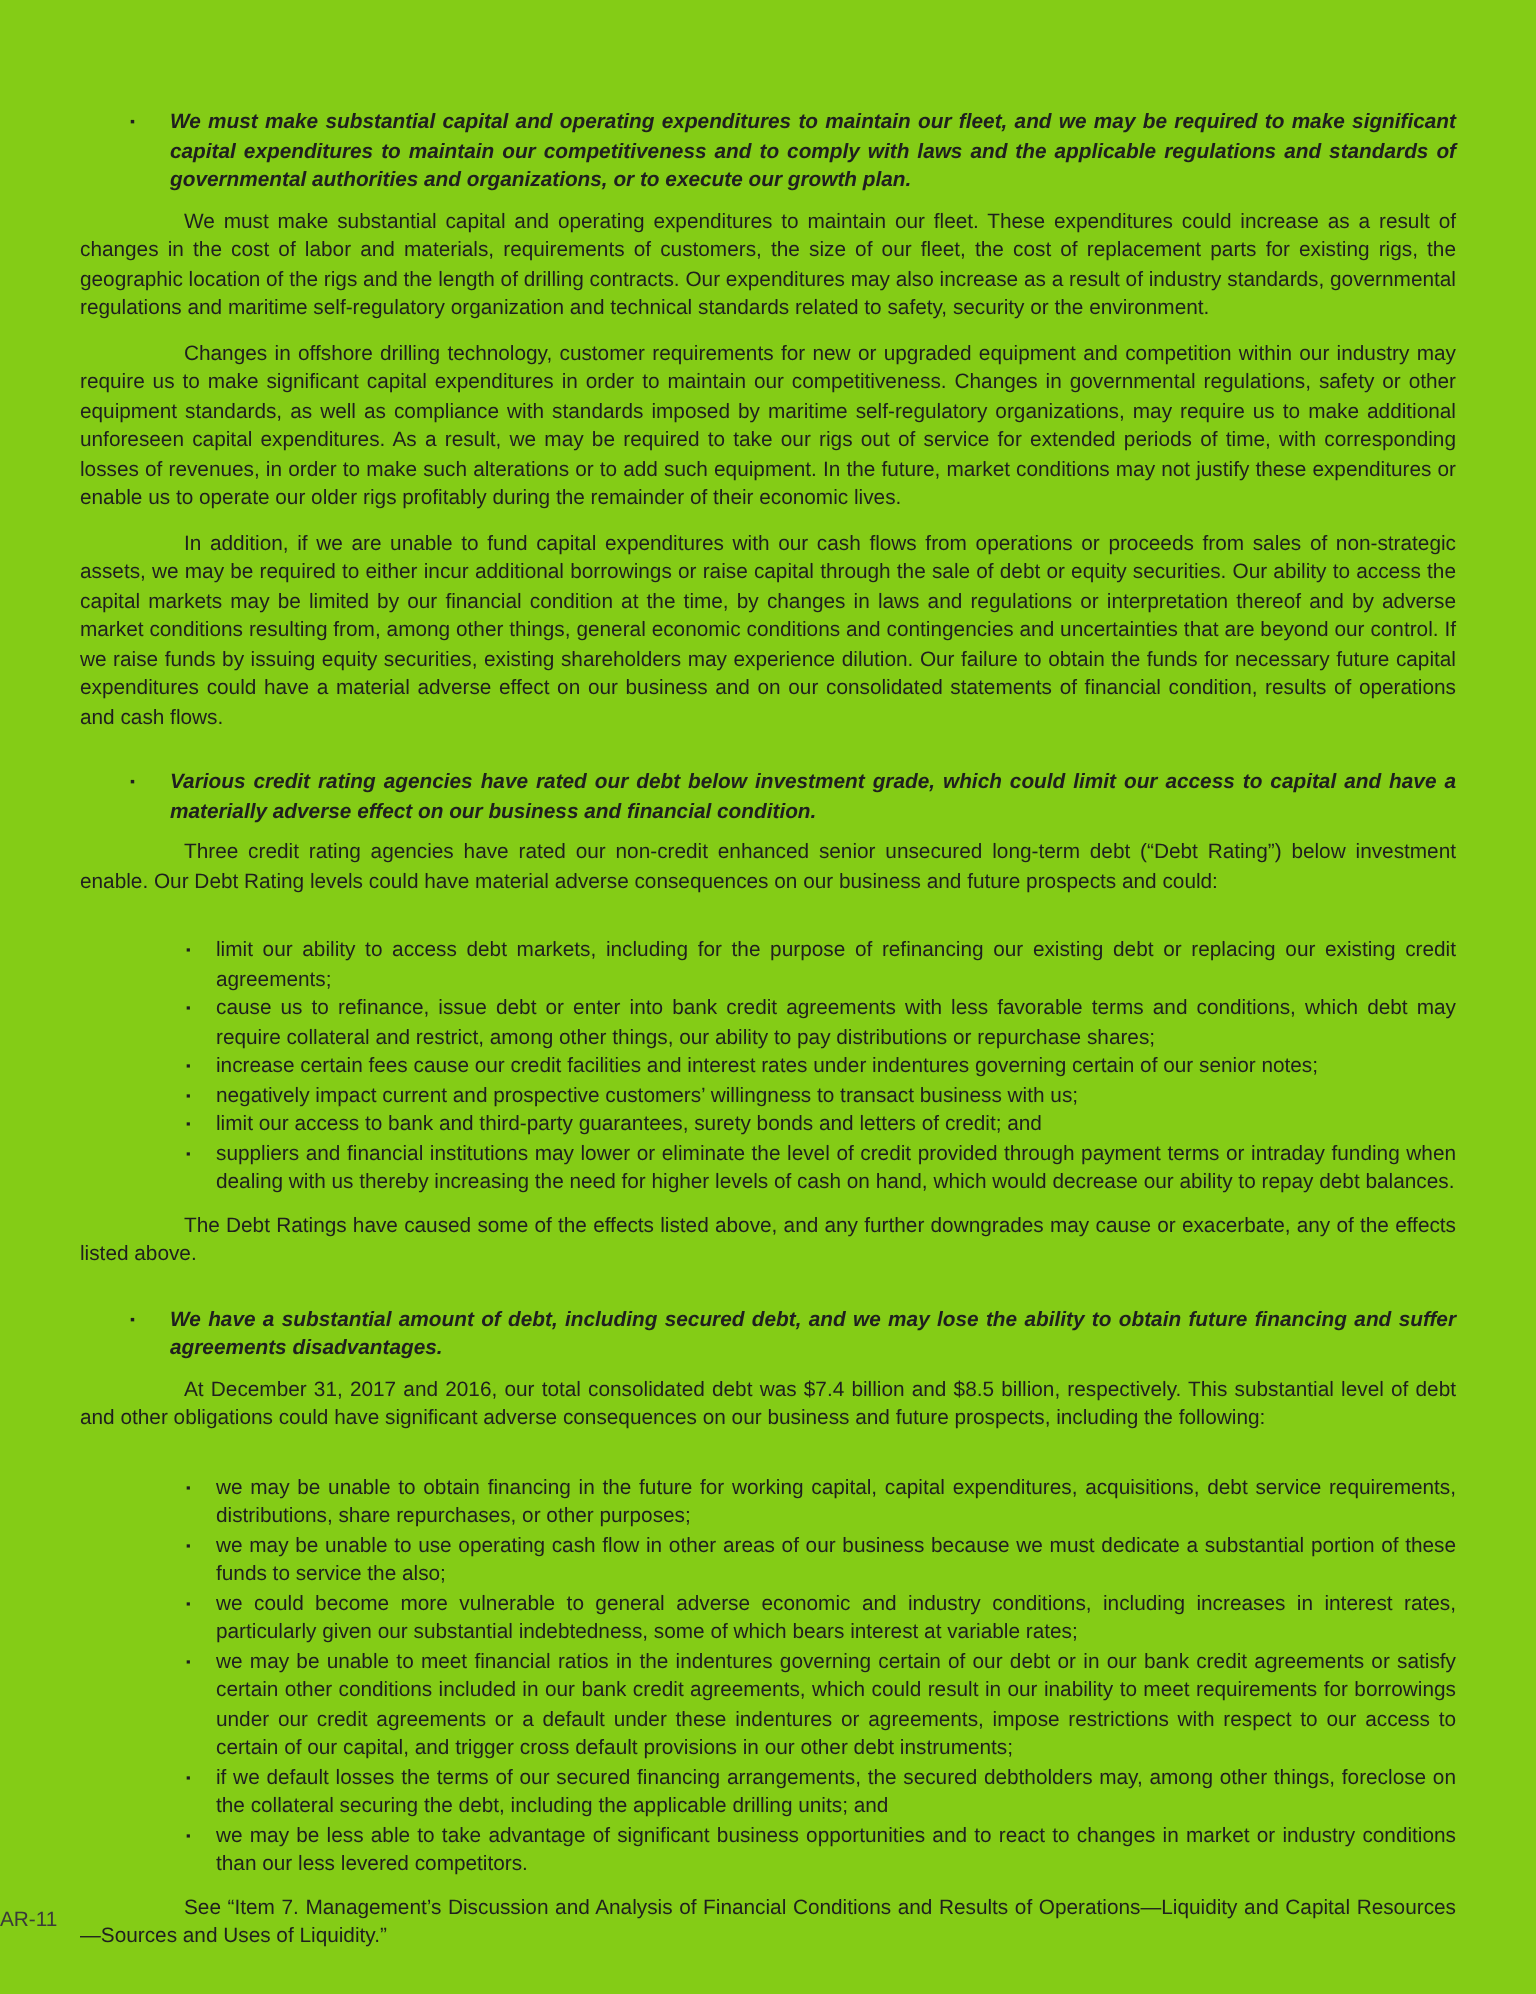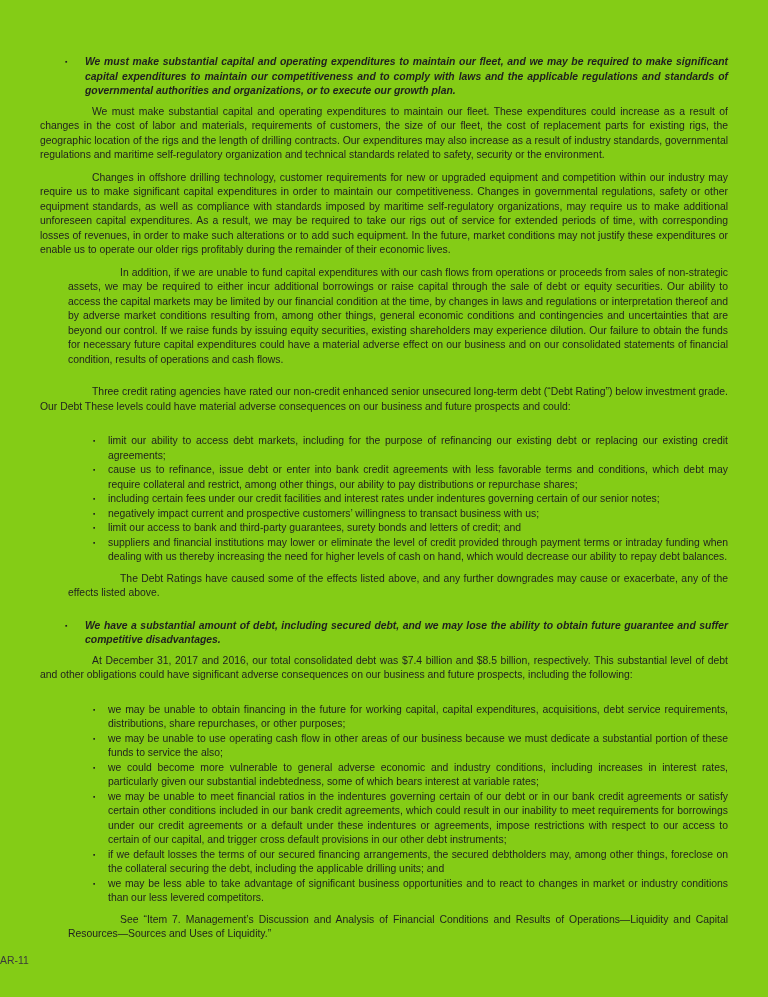--- a/index.html
+++ b/index.html
@@ -40,21 +40,21 @@
     font-weight: bold;
     font-style: italic;
     line-height: 14.5px;
     text-align: justify;
   }
   p.para {
     margin: 0 0 8px 0;
     text-align: justify;
     text-indent: 52px;
   }
-  p.para.last { margin-bottom: 0; margin-left: 28px; }
+  p.para.last { margin-bottom: 0; }
   ul.sublist {
     list-style: none;
     margin: 20px 0 7px 0;
     padding: 0;
   }
   ul.sublist li {
     display: flex;
     margin-left: 53px;
   }
   ul.sublist li .marker {
@@ -86,54 +86,58 @@
     <div class="bullet-heading">
       <span class="marker">▪</span>
       <div class="heading-text">We must make substantial capital and operating expenditures to maintain our fleet, and we may be required to make significant capital expenditures to maintain our competitiveness and to comply with laws and the applicable regulations and standards of governmental authorities and organizations, or to execute our growth plan.</div>
     </div>
     <p class="para">We must make substantial capital and operating expenditures to maintain our fleet.  These expenditures could increase as a result of changes in the cost of labor and materials, requirements of customers, the size of our fleet, the cost of replacement parts for existing rigs, the geographic location of the rigs and the length of drilling contracts.  Our expenditures may also increase as a result of industry standards, governmental regulations and maritime self-regulatory organization and technical standards related to safety, security or the environment.</p>
     <p class="para">Changes in offshore drilling technology, customer requirements for new or upgraded equipment and competition within our industry may require us to make significant capital expenditures in order to maintain our competitiveness.  Changes in governmental regulations, safety or other equipment standards, as well as compliance with standards imposed by maritime self-regulatory organizations, may require us to make additional unforeseen capital expenditures.  As a result, we may be required to take our rigs out of service for extended periods of time, with corresponding losses of revenues, in order to make such alterations or to add such equipment.  In the future, market conditions may not justify these expenditures or enable us to operate our older rigs profitably during the remainder of their economic lives.</p>
     <p class="para last">In addition, if we are unable to fund capital expenditures with our cash flows from operations or proceeds from sales of non-strategic assets, we may be required to either incur additional borrowings or raise capital through the sale of debt or equity securities.  Our ability to access the capital markets may be limited by our financial condition at the time, by changes in laws and regulations or interpretation thereof and by adverse market conditions resulting from, among other things, general economic conditions and contingencies and uncertainties that are beyond our control.  If we raise funds by issuing equity securities, existing shareholders may experience dilution.  Our failure to obtain the funds for necessary future capital expenditures could have a material adverse effect on our business and on our consolidated statements of financial condition, results of operations and cash flows.</p>
   </div>
 
   <div class="section">
-    <p class="para">Three credit rating agencies have rated our non-credit enhanced senior unsecured long-term debt (“Debt Rating”) below investment grade.  Our Debt These levels could have material adverse consequences on our business and future prospects and could:</p>
+    <div class="bullet-heading">
+      <span class="marker">▪</span>
+      <div class="heading-text">Various credit rating agencies have rated our debt below investment grade, which could limit our access to capital and have a materially adverse effect on our business and financial condition.</div>
+    </div>
+    <p class="para">Three credit rating agencies have rated our non-credit enhanced senior unsecured long-term debt (“Debt Rating”) below investment enable.  Our Debt Rating levels could have material adverse consequences on our business and future prospects and could:</p>
     <ul class="sublist">
       <li>
         <span class="marker">▪</span>
         <span class="li-text">limit our ability to access debt markets, including for the purpose of refinancing our existing debt or replacing our existing credit agreements;</span>
       </li>
       <li>
         <span class="marker">▪</span>
         <span class="li-text">cause us to refinance, issue debt or enter into bank credit agreements with less favorable terms and conditions, which debt may require collateral and restrict, among other things, our ability to pay distributions or repurchase shares;</span>
       </li>
       <li>
         <span class="marker">▪</span>
-        <span class="li-text">including certain fees under our credit facilities and interest rates under indentures governing certain of our senior notes;</span>
+        <span class="li-text">increase certain fees cause our credit facilities and interest rates under indentures governing certain of our senior notes;</span>
       </li>
       <li>
         <span class="marker">▪</span>
         <span class="li-text">negatively impact current and prospective customers’ willingness to transact business with us;</span>
       </li>
       <li>
         <span class="marker">▪</span>
         <span class="li-text">limit our access to bank and third-party guarantees, surety bonds and letters of credit; and</span>
       </li>
       <li>
         <span class="marker">▪</span>
         <span class="li-text">suppliers and financial institutions may lower or eliminate the level of credit provided through payment terms or intraday funding when dealing with us thereby increasing the need for higher levels of cash on hand, which would decrease our ability to repay debt balances.</span>
       </li>
     </ul>
     <p class="para last">The Debt Ratings have caused some of the effects listed above, and any further downgrades may cause or exacerbate, any of the effects listed above.</p>
   </div>
 
   <div class="section">
     <div class="bullet-heading">
       <span class="marker">▪</span>
-      <div class="heading-text">We have a substantial amount of debt, including secured debt, and we may lose the ability to obtain future guarantee and suffer competitive disadvantages.</div>
+      <div class="heading-text">We have a substantial amount of debt, including secured debt, and we may lose the ability to obtain future financing and suffer agreements disadvantages.</div>
     </div>
     <p class="para">At December 31, 2017 and 2016, our total consolidated debt was $7.4 billion and $8.5 billion, respectively.  This substantial level of debt and other obligations could have significant adverse consequences on our business and future prospects, including the following:</p>
     <ul class="sublist">
       <li>
         <span class="marker">▪</span>
         <span class="li-text">we may be unable to obtain financing in the future for working capital, capital expenditures, acquisitions, debt service requirements, distributions, share repurchases, or other purposes;</span>
       </li>
       <li>
         <span class="marker">▪</span>
         <span class="li-text">we may be unable to use operating cash flow in other areas of our business because we must dedicate a substantial portion of these funds to service the also;</span>

